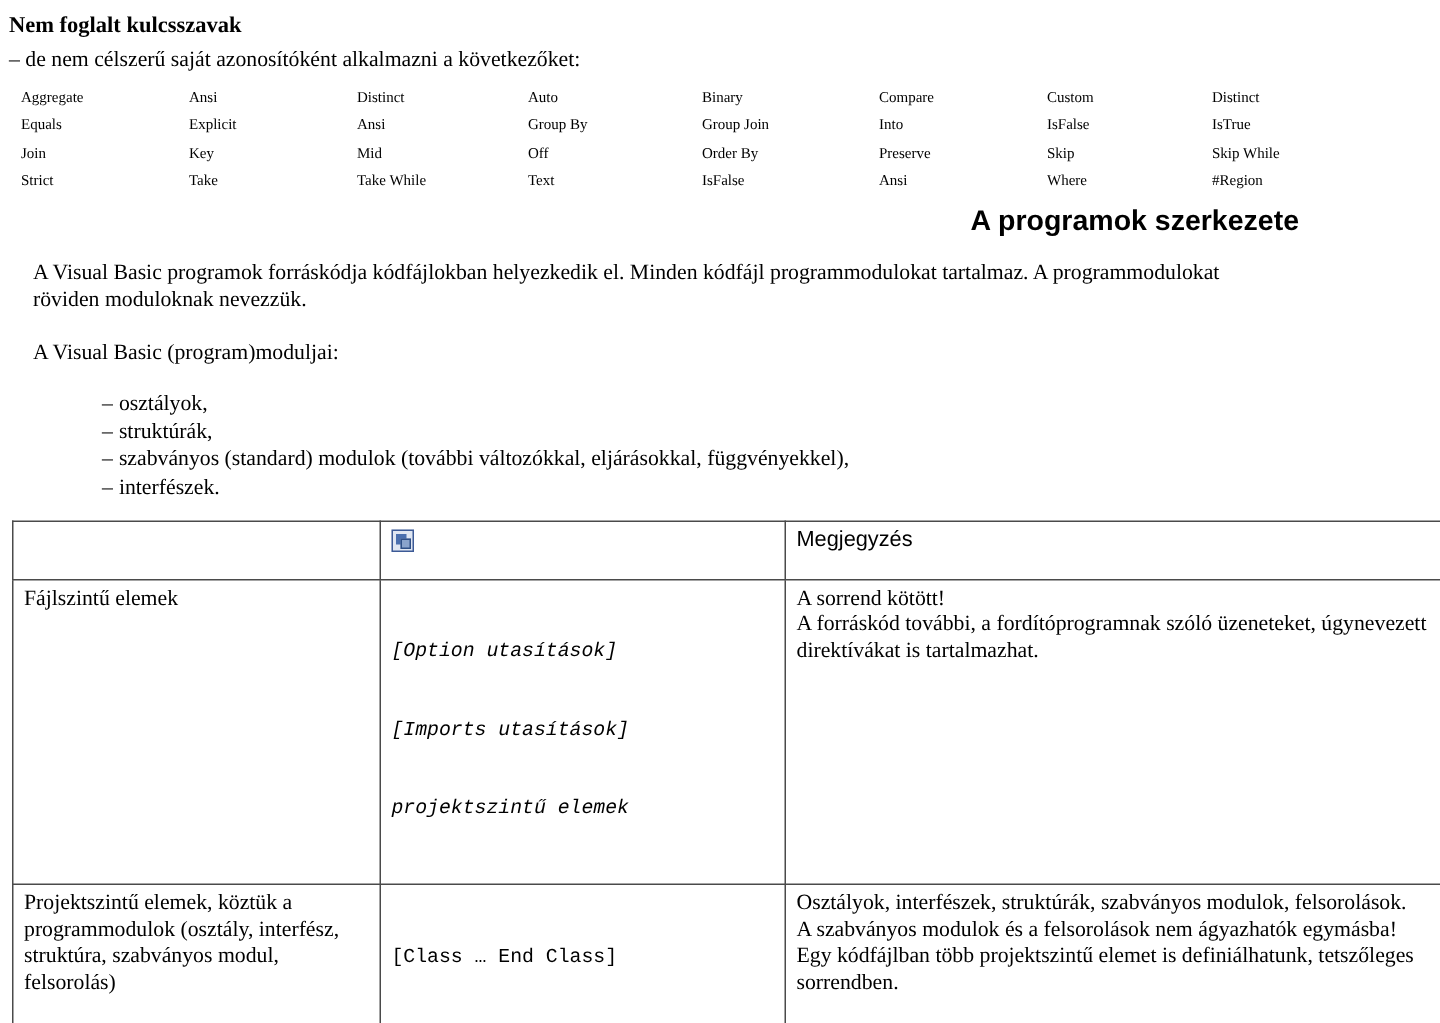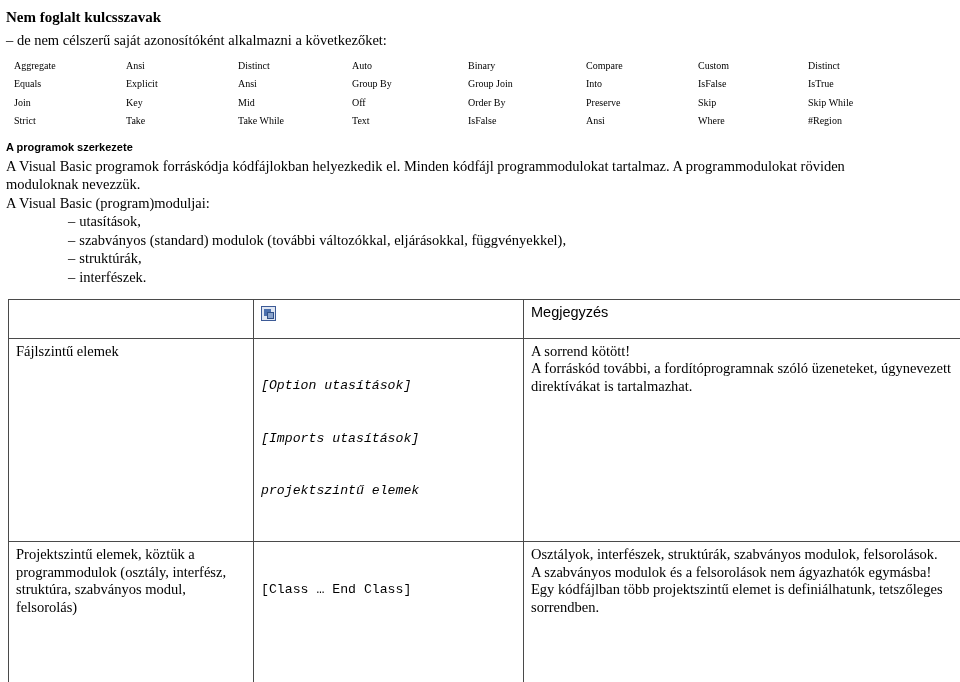--- a/index.html
+++ b/index.html
@@ -20,37 +20,38 @@
     width: 872px;
     height: 682px;
     box-sizing: border-box;
     padding: 8px 6px 4px 6px;
   }
 
   
   .h-sans {
     font-family: "Liberation Sans", sans-serif;
     font-weight: bold;
-    font-size: 11px;
+    font-size: 19px;
     line-height: 19px;
     margin: 0;
+    text-align: right;
   }
   .h-serif {
     font-family: "Liberation Serif", serif;
     font-weight: bold;
     font-size: 15px;
     line-height: 19px;
     margin: 0;
   }
 
   
   .para {
     font-size: 14.5px;
     line-height: 18.5px;
-    margin: 0;
+    margin: 16px;
   }
   .lead {
     font-size: 14.5px;
     line-height: 19px;
     margin: 0;
     padding-top: 4px;
   }
 
   
   .kw-grid {
@@ -216,23 +217,23 @@
   </div>
 
   <div style="height:7px"></div>
 
   <h2 class="h-sans">A programok szerkezete</h2>
 
   <p class="para">A Visual Basic programok forráskódja kódfájlokban helyezkedik el. Minden kódfájl programmodulokat tartalmaz. A programmodulokat röviden moduloknak nevezzük.</p>
   <p class="para">A Visual Basic (program)moduljai:</p>
 
   <ul class="bullets">
-    <li><span class="dash">–</span><span>utasítások,</span></li>
+    <li><span class="dash">–</span><span>osztályok,</span></li>
+    <li><span class="dash">–</span><span>struktúrák,</span></li>
     <li><span class="dash">–</span><span>szabványos (standard) modulok (további változókkal, eljárásokkal, függvényekkel),</span></li>
-    <li><span class="dash">–</span><span>struktúrák,</span></li>
     <li><span class="dash">–</span><span>interfészek.</span></li>
   </ul>
 
 
   <div style="height:5px"></div>
 
 
   <div class="tbl-wrap">
     <table class="struct">
       <thead>

